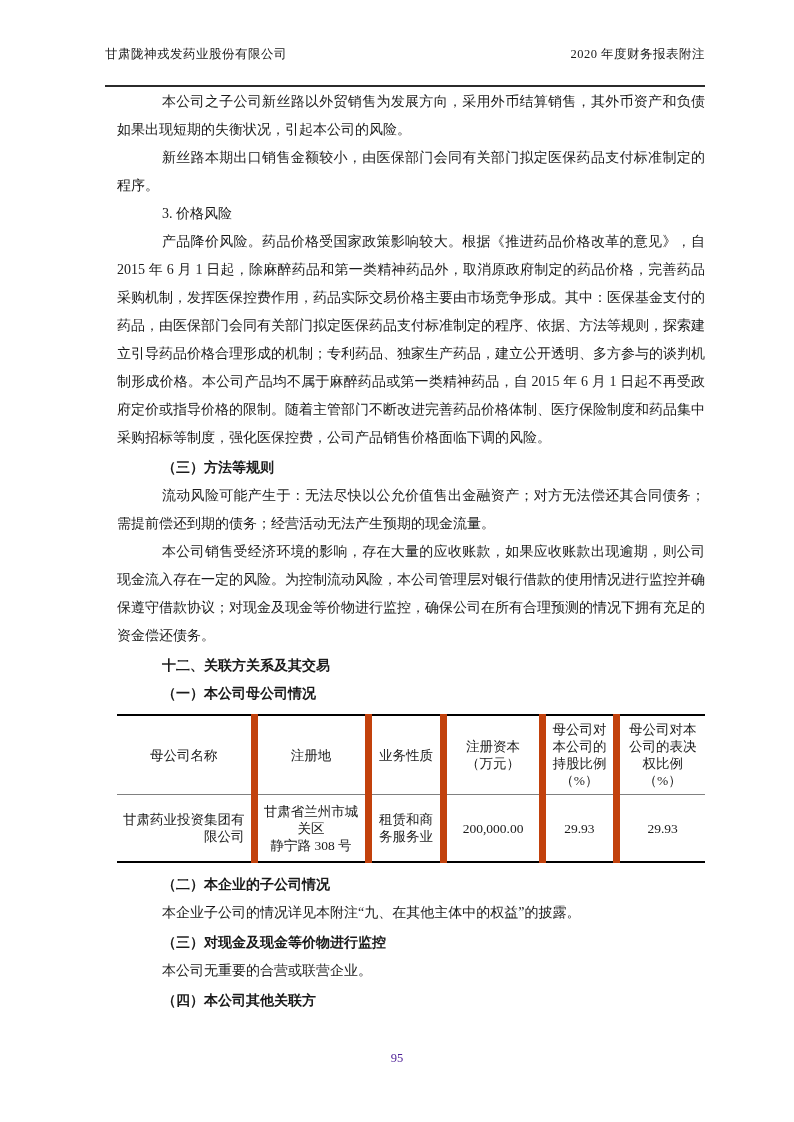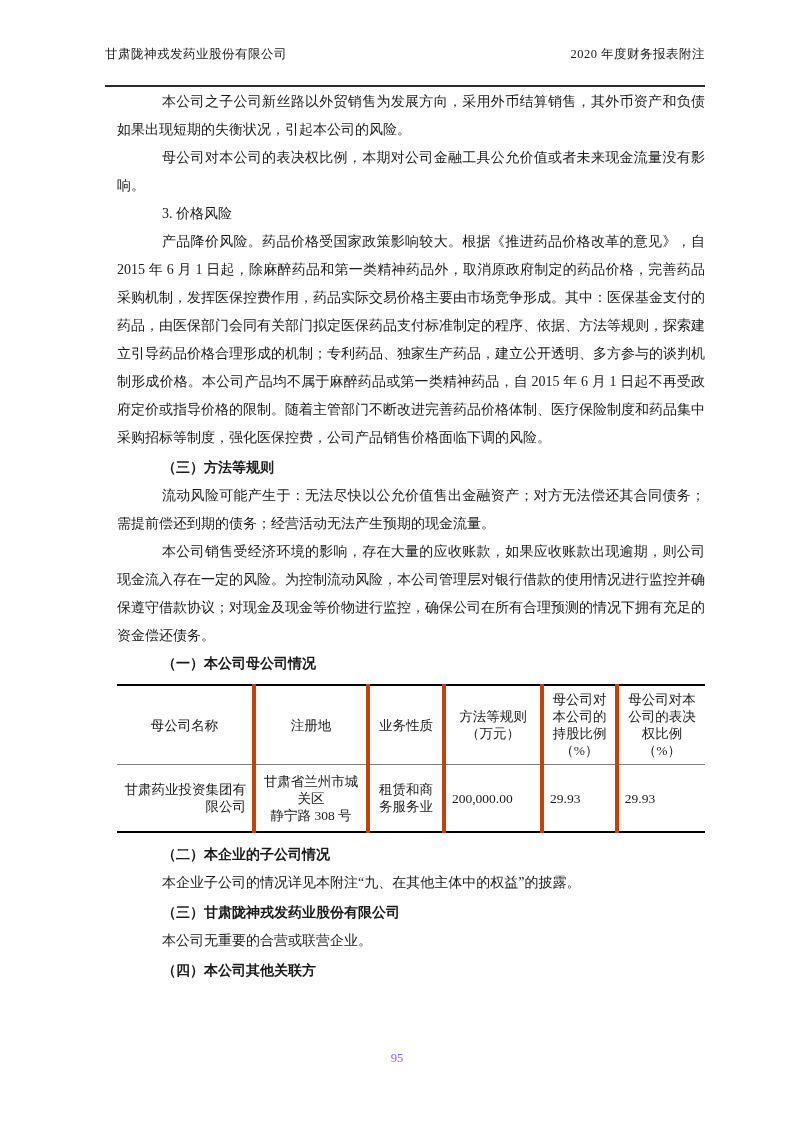--- a/index.html
+++ b/index.html
@@ -32,101 +32,102 @@
   table.parent-co {
     width:100%;
     border-collapse:collapse;
     margin:6px 0 4px 0;
     font-size:13.5px; line-height:17px;
     border-top:2.5px solid #000;
     border-bottom:2.5px solid #000;
     text-align:center;
   }
   table.parent-co th, table.parent-co td {
-    border-left:4px solid #c2410c;
+    border-left:7px solid #c2410c;
     border-right:1px solid #808080;
     padding:5px 6px;
     font-weight:normal;
     vertical-align:middle;
   }
   table.parent-co th:first-child, table.parent-co td:first-child { border-left:none; }
   table.parent-co th:last-child,  table.parent-co td:last-child  { border-right:none; }
   table.parent-co thead th { border-bottom:1px solid #808080; height:48px; }
   table.parent-co tbody td { height:56px; }
   .col-name { width:23.3%; }
   .col-addr { width:19.4%; }
   .col-biz  { width:12.9%; }
   .col-cap  { width:16.7%; }
   .col-hold { width:12.7%; }
   .col-vote { width:15.0%; }
   td.al-left  { text-align:right; }
-  td.al-right { text-align:left; }
+  td.al-right { text-align:center; }
   td.prewrap  { white-space:pre-line; }
 
   .after-table { margin-top:8px;font-family:Liberation Serif, serif; }
   .doc-footer {
     position:absolute; bottom:56px; left:0; right:0;
-    text-align:center; font-size:12.5px; color:#8b5cf6;margin-top:25px;
+    text-align:center; font-size:12.5px; color:#4c1d95;margin-top:25px;
   }
 </style>
 </head>
 <body>
 
 <div class="page">
 
   <div class="doc-header">
     <span>甘肃陇神戎发药业股份有限公司</span>
     <span>2020 年度财务报表附注</span>
   </div>
 
   <div class="doc-body">
     <p class="para">本公司之子公司新丝路以外贸销售为发展方向，采用外币结算销售，其外币资产和负债如果出现短期的失衡状况，引起本公司的风险。</p>
-    <p class="para">母公司对本公司的表决权比例，本期对公司金融工具公允价值或者未来现金流量没有影响。</p>
+    <p class="para">新丝路本期出口销售金额较小，由医保部门会同有关部门拟定医保药品支付标准制定的程序。</p>
     <p class="para">3. 价格风险</p>
     <p class="para">产品降价风险。药品价格受国家政策影响较大。根据《推进药品价格改革的意见》，自 2015 年 6 月 1 日起，除麻醉药品和第一类精神药品外，取消原政府制定的药品价格，完善药品采购机制，发挥医保控费作用，药品实际交易价格主要由市场竞争形成。其中：医保基金支付的药品，由医保部门会同有关部门拟定医保药品支付标准制定的程序、依据、方法等规则，探索建立引导药品价格合理形成的机制；专利药品、独家生产药品，建立公开透明、多方参与的谈判机制形成价格。本公司产品均不属于麻醉药品或第一类精神药品，自 2015 年 6 月 1 日起不再受政府定价或指导价格的限制。随着主管部门不断改进完善药品价格体制、医疗保险制度和药品集中采购招标等制度，强化医保控费，公司产品销售价格面临下调的风险。</p>
     <p class="heading sp">（三）方法等规则</p>
     <p class="para">流动风险可能产生于：无法尽快以公允价值售出金融资产；对方无法偿还其合同债务；需提前偿还到期的债务；经营活动无法产生预期的现金流量。</p>
     <p class="para">本公司销售受经济环境的影响，存在大量的应收账款，如果应收账款出现逾期，则公司现金流入存在一定的风险。为控制流动风险，本公司管理层对银行借款的使用情况进行监控并确保遵守借款协议；对现金及现金等价物进行监控，确保公司在所有合理预测的情况下拥有充足的资金偿还债务。</p>
+    <p class="heading sp">十二、关联方关系及其交易</p>
     <p class="heading">（一）本公司母公司情况</p>
 
     <table class="parent-co">
       <colgroup>
         <col class="col-name">
           <col class="col-addr">
           <col class="col-biz">
         <col class="col-cap">
           <col class="col-hold">
           <col class="col-vote">
       </colgroup>
       <thead>
         <tr>
           <th>母公司名称</th>
           <th>注册地</th>
           <th>业务性质</th>
-          <th>方法等规则（万元）</th>
+          <th>注册资本（万元）</th>
           <th>母公司对本公司的持股比例（%）</th>
           <th>母公司对本公司的表决权比例（%）</th>
         </tr>
       </thead>
       <tbody>
         <tr>
           <td class="al-left">甘肃药业投资集团有限公司</td>
           <td class="prewrap">甘肃省兰州市城关区
 静宁路 308 号</td>
           <td>租赁和商务服务业</td>
           <td class="al-right">200,000.00</td>
           <td class="al-right">29.93</td>
           <td class="al-right">29.93</td>
         </tr>
       </tbody>
     </table>
 
     <p class="heading after-table">（二）本企业的子公司情况</p>
     <p class="para">本企业子公司的情况详见本附注“九、在其他主体中的权益”的披露。</p>
-    <p class="heading sp">（三）甘肃陇神戎发药业股份有限公司</p>
+    <p class="heading sp">（三）对现金及现金等价物进行监控</p>
     <p class="para">本公司无重要的合营或联营企业。</p>
     <p class="heading sp">（四）本公司其他关联方</p>
   </div>
 
   <div class="doc-footer">
     <span>95</span>
   </div>
 
 </div>
 

